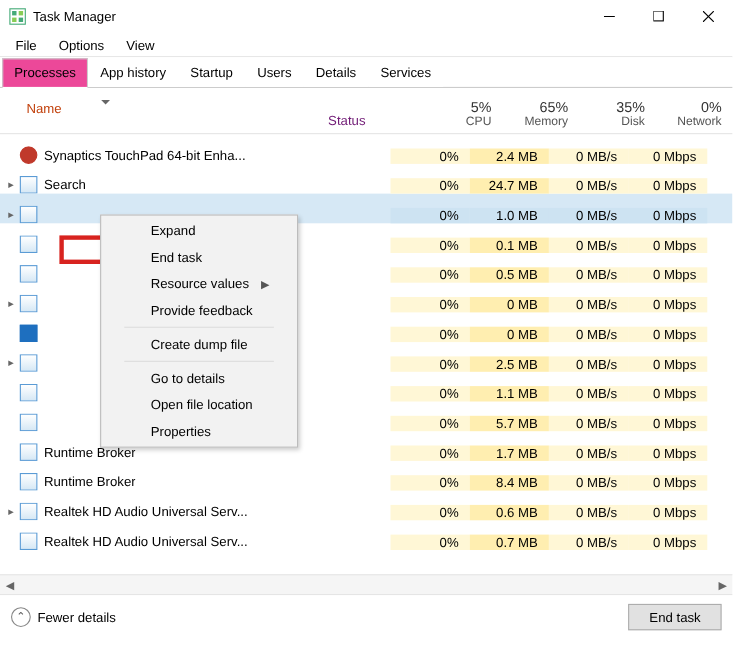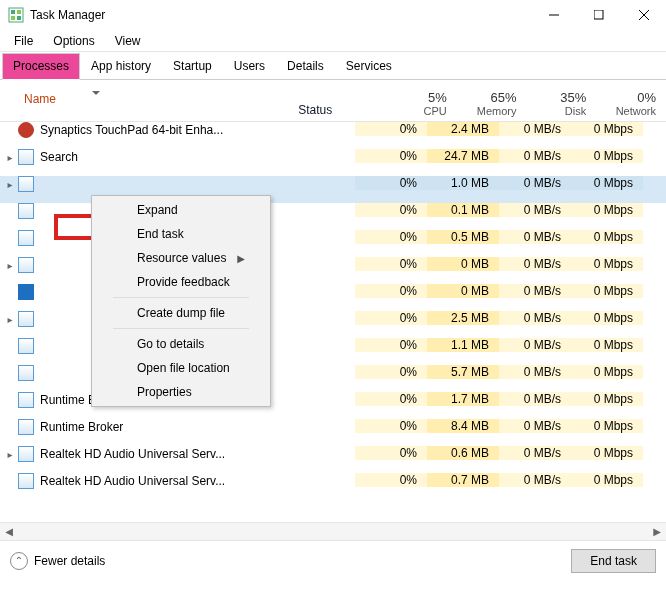--- a/index.html
+++ b/index.html
@@ -10,27 +10,27 @@
 .win-controls { display: flex; }
 .win-btn { width: 45px; height: 30px; display: flex; align-items: center; justify-content: center; cursor: pointer; }
 .win-btn svg { width: 10px; height: 10px; stroke: #000; stroke-width: 1; fill: none; }
 .menubar { height: 22px; display: flex; align-items: center; padding: 0 4px; border-bottom: 1px solid #e5e5e5; }
 .menubar .menu-item { padding: 2px 10px; cursor: pointer; }
 .tabs { height: 28px; display: flex; align-items: flex-end; border-bottom: 1px solid #ccc; background: #fff; padding-left: 2px; }
 .tab { padding: 5px 10px 6px; border: 1px solid transparent; border-bottom: none; cursor: pointer; position: relative; background: #fff; }
 .tab.active { border-color: #ccc; border-bottom: 1px solid #fff; margin-bottom: -1px; background: #ec4899; }
 .header-row { height: 42px; display: flex; border-bottom: 1px solid #e5e5e5; }
 .col-name { width: 255px; display: flex; align-items: center; padding: 0 8px 4px 24px; color: #c2410c; }
-.col-status { width: 100px; display: flex; align-items: flex-end; padding: 0 8px 4px; color: #0f172a; margin-left: 44px; }
+.col-status { width: 100px; display: flex; align-items: flex-end; padding: 0 8px 4px; color: #701a75; margin-left: 44px; }
 .col { width: 72px; display: flex; flex-direction: column; align-items: flex-end; justify-content: flex-end; padding: 0 10px 4px 4px; color: #555; border-left: 1px solid transparent; }
 .col .pct { font-size: 13px; color: #333; }
 .col .lbl { font-size: 11px; color: #555; }
 .sort-chev { display:inline-block; width:0; height:0; border-left:4px solid transparent; border-right:4px solid transparent; border-top:4px solid #666; margin-left: 36px; margin-bottom: 12px; }
 .rows { overflow-y: auto; height: 400px; position: relative; }
-.row { height: 27px; display: flex; align-items: flex-start; border-bottom: 0; }
+.row { height: 27px; display: flex; align-items: flex-end; border-bottom: 0; }
 .row .name-cell { width: 255px; display: flex; align-items: center; padding-left: 4px; white-space: nowrap; overflow: hidden; text-overflow: ellipsis; }
 .row .expand { width: 12px; height: 12px; display: inline-flex; align-items: center; justify-content: center; margin-right: 2px; color: #666; font-size: 10px; visibility: hidden; }
 .row .expand.visible { visibility: visible; cursor: pointer; }
 .row .proc-icon { width: 16px; height: 16px; margin-right: 6px; display: inline-block; border: 1px solid #5a9bd5; background: linear-gradient(#fff,#d6e8f5); }
 .row .proc-icon.red { border-color: #c0392b; background: #c0392b; border-radius: 50%; }
 .row .proc-icon.blue { border-color: #1e6fbf; background: #1e6fbf; }
 .row .proc-name { overflow: hidden; text-overflow: ellipsis; white-space: nowrap; }
 .row .status-cell { width: 100px; display: flex; align-items: center; justify-content: flex-start; }
 .leaf { width: 10px; height: 10px; border: 1px solid #2e8b57; border-radius: 50%; position: relative; }
 .leaf::after { content:""; position:absolute; left:3px; top:-4px; width:1px; height:4px; background:#2e8b57; }

